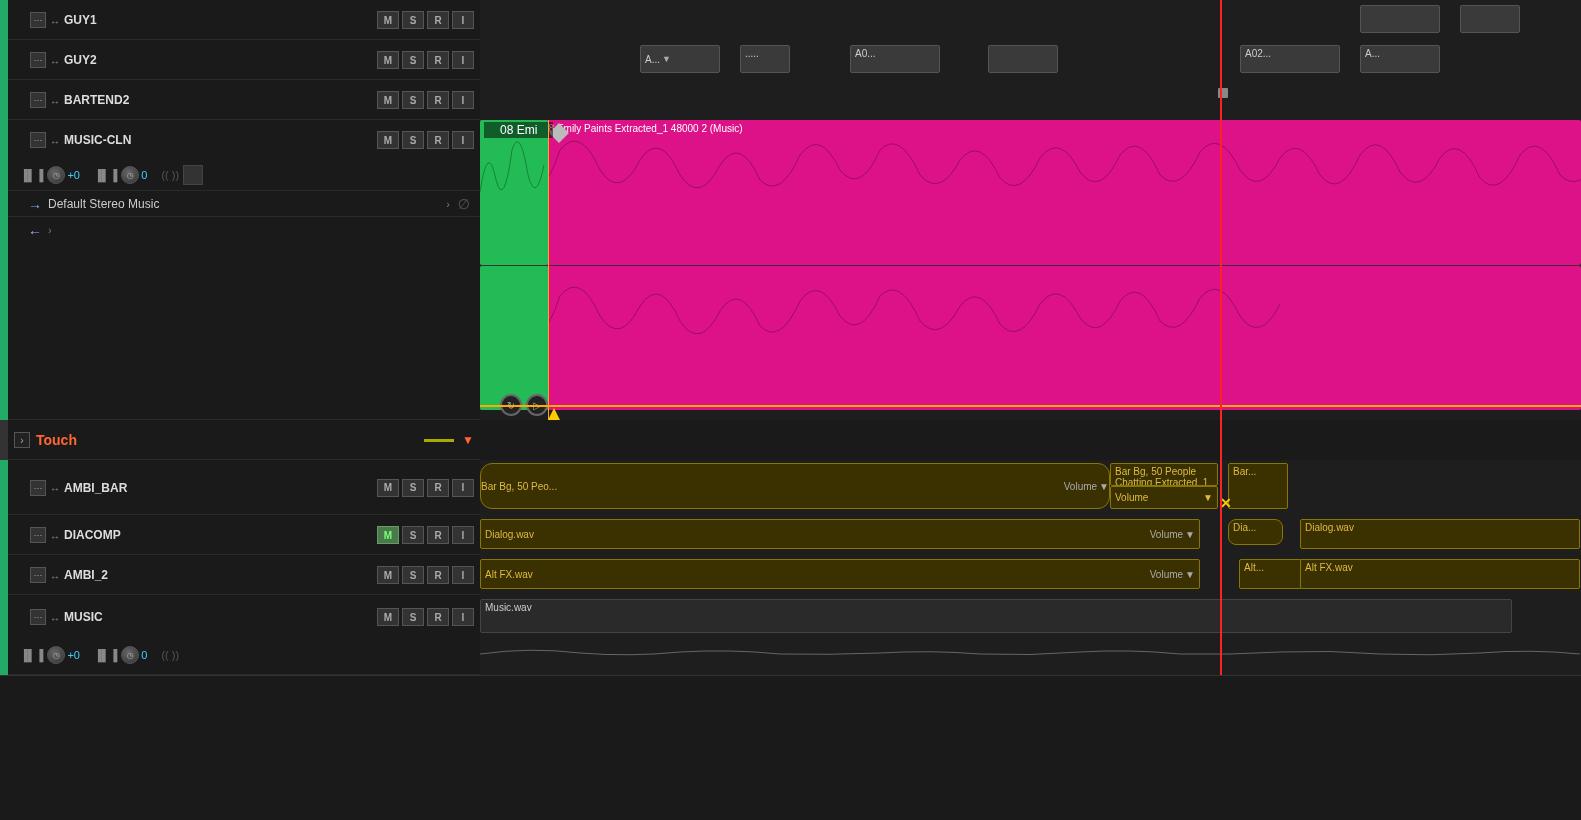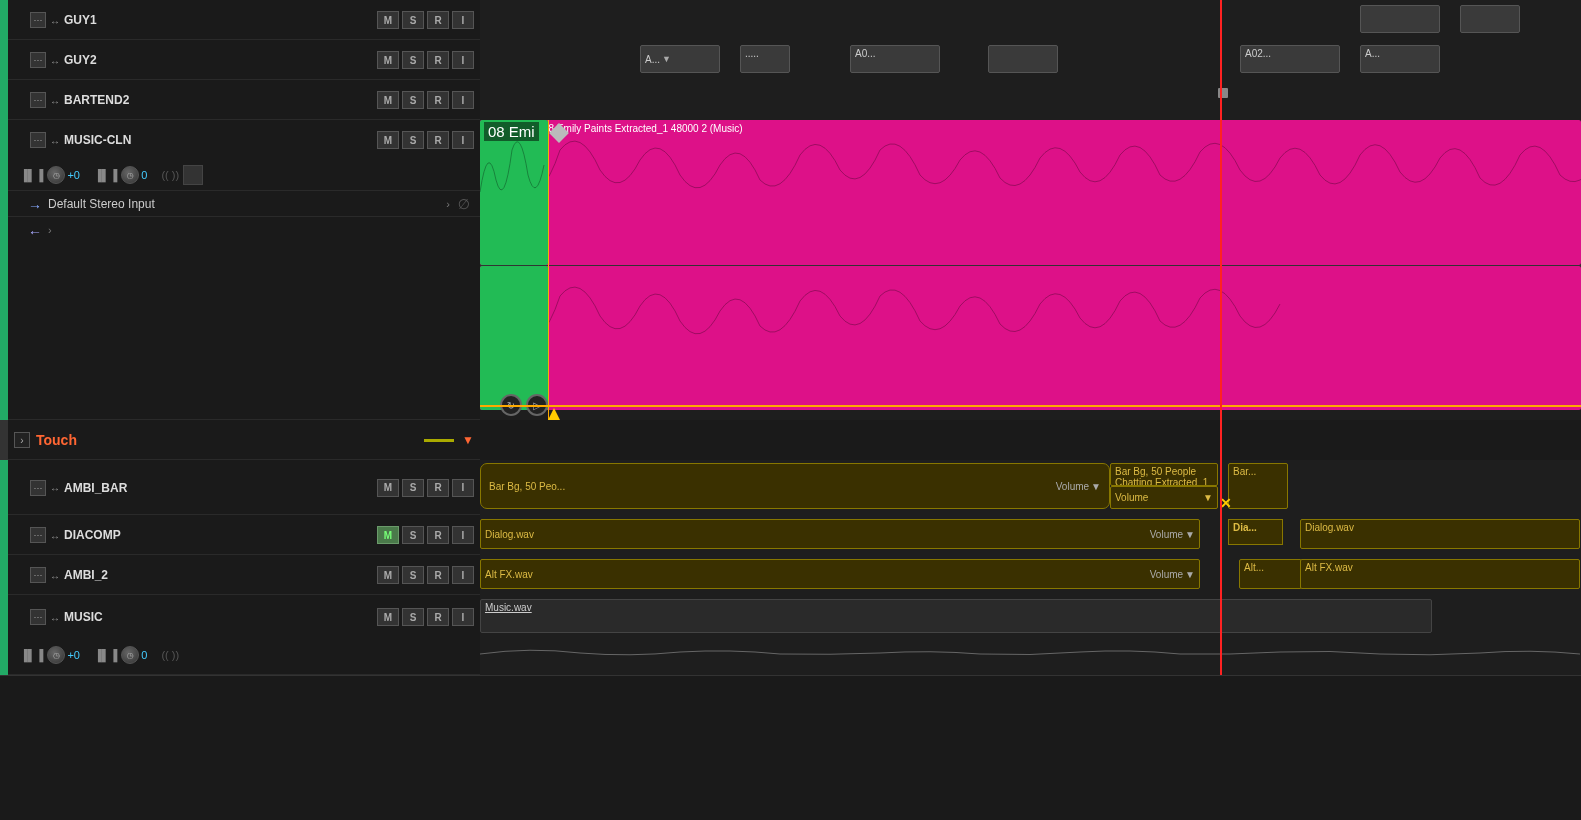--- a/index.html
+++ b/index.html
@@ -392,40 +392,40 @@
           <span class="gain-value">+0</span>
           <span class="meter-icon" style="margin-left:8px;">▐▌▐</span>
           <div class="gain-knob">◷</div>
           <span class="gain-value">0</span>
           <span style="margin-left:8px; color:#555; font-size:11px;">(( ))</span>
           <div style="width:20px; height:20px; background:#333; border:1px solid #444; margin-left:4px; cursor:pointer;"></div>
         </div>
 
         <div class="routing-row">
           <span class="routing-arrow">→</span>
-          <span class="routing-name">Default Stereo Input</span>
+          <span class="routing-name">Default Stereo Music</span>
           <span class="routing-expand">›</span>
           <span class="routing-null">∅</span>
         </div>
 
         <div class="routing-row">
           <span class="routing-arrow" style="color:#aaaaff;">←</span>
           <span class="routing-expand">›</span>
         </div>
 
         <div style="flex:1;"></div>
       </div>
 
       <div class="track-right" style="height:300px; position:relative; background:#1e1e1e;">
         <div class="playhead" style="left:740px;"></div>
 
         <div class="orange-cursor" style="left:68px;"></div>
 
         <div class="pink-wave-block" style="position:absolute; top:0; left:0; right:0; height:145px; border-radius:2px; overflow:hidden;">
-          <div class="clip-label" style="font-size:15px; color:#fff; background:rgba(0,0,0,0.5); padding:1px 4px;">
+          <div class="clip-label" style="font-size:12px; color:#fff; background:rgba(0,0,0,0.5); padding:1px 16px;">
             <span>08 Emi</span>
           </div>
           <div style="position:absolute; top:2px; left:60px; right:0; font-size:10px; color:#fff; padding:1px 3px; white-space:nowrap;">08 Emily Paints Extracted_1 48000 2 (Music)</div>
 
           <div style="position:absolute; top:6px; left:72px; width:14px; height:14px; background:#bbb; transform:rotate(45deg);"></div>
 
           <svg style="position:absolute; top:0; left:0; width:100%; height:100%; opacity:0.4;">
             <path d="M0,72 Q20,20 40,60 Q60,90 80,30 Q100,5 120,50 Q140,80 160,40 Q180,10 200,55 Q220,85 240,45 Q260,15 280,60 Q300,80 320,35 Q340,8 360,50 Q380,75 400,30 Q420,10 440,55 Q460,78 480,40 Q500,15 520,58 Q540,80 560,38 Q580,12 600,52 Q620,78 640,35 Q660,10 680,55 Q700,75 720,32 Q740,8 760,50 Q780,78 800,38 Q820,12 840,55 Q860,80 880,35 Q900,8 920,52 Q940,78 960,38 Q980,12 1000,58 Q1020,80 1040,35 Q1060,10 1080,55 Q1100,75 1120,35" stroke="rgba(0,0,0,0.7)" stroke-width="1" fill="none"></path>
           </svg>
         </div>
@@ -481,21 +481,21 @@
           <span class="track-name">AMBI_BAR</span>
           <div class="track-btn">M</div>
           <div class="track-btn">S</div>
           <div class="track-btn">R</div>
           <div class="track-btn">I</div>
         </div>
       </div>
       <div class="track-right" style="height:55px; background:#1e1e1e; position:relative;">
         <div class="playhead" style="left:740px;"></div>
 
-        <div style="position:absolute; top:3px; left:0; width:630px; height:46px; background:#3a3000; border:1px solid #887700; border-radius:7px; font-size:10px; color:#ddbb44; padding:2px 8px; overflow:hidden; display:flex; align-items:center; justify-content:space-between;">
+        <div style="position:absolute; top:3px; left:0; width:630px; height:46px; background:#3a3000; border:1px solid #887700; border-radius:12px; font-size:10px; color:#ddbb44; padding:2px 0; overflow:hidden; display:flex; align-items:center; justify-content:space-between;">
           <span>Bar Bg, 50 Peo...</span>
           <span style="color:#aaa; display:flex; align-items:center; gap:2px;">
             <span>Volume</span>
             <span>▼</span>
           </span>
         </div>
         <div style="position:absolute; top:3px; left:630px; width:108px; height:23px; background:#3a3000; border:1px solid #887700; border-radius:2px; font-size:10px; color:#ddbb44; padding:2px 4px; overflow:hidden;">
           <span>Bar Bg, 50 People Chatting Extracted_1 48000 2</span>
         </div>
         <div style="position:absolute; top:26px; left:630px; width:108px; height:23px; background:#3a3000; border:1px solid #887700; border-radius:2px; font-size:10px; color:#ddbb44; padding:2px 4px; overflow:hidden; display:flex; align-items:center; justify-content:space-between;">
@@ -525,21 +525,21 @@
       </div>
       <div class="track-right" style="height:40px; background:#1e1e1e; position:relative;">
         <div class="playhead" style="left:740px;"></div>
         <div style="position:absolute; top:4px; left:0; width:720px; height:30px; background:#3a3000; border:1px solid #887700; border-radius:2px; font-size:10px; color:#ddbb44; padding:2px 4px; overflow:hidden; display:flex; align-items:center; justify-content:space-between;">
           <span>Dialog.wav</span>
           <span style="color:#aaa; display:flex; align-items:center; gap:2px;">
             <span>Volume</span>
             <span>▼</span>
           </span>
         </div>
-        <div style="position:absolute; top:4px; left:748px; width:55px; height:26px; background:#3a3000; border:1px solid #887700; border-radius:0; font-size:10px; color:#ddbb44; padding:2px 4px; overflow:hidden;font-weight:bold;">
+        <div style="position:absolute; top:4px; left:748px; width:55px; height:26px; background:#3a3000; border:1px solid #887700; border-radius:8px; font-size:10px; color:#ddbb44; padding:2px 4px; overflow:hidden;">
           <span>Dia...</span>
         </div>
         <div style="position:absolute; top:4px; left:820px; width:280px; height:30px; background:#3a3000; border:1px solid #887700; border-radius:2px; font-size:10px; color:#ddbb44; padding:2px 4px; overflow:hidden;">
           <span>Dialog.wav</span>
         </div>
       </div>
     </div>
 
     <div class="track-row" style="height:40px;">
       <div class="track-left" style="width:480px; min-width:480px; height:40px;">
@@ -593,21 +593,21 @@
           <span class="meter-icon" style="margin-left:8px;">▐▌▐</span>
           <div class="gain-knob">◷</div>
           <span class="gain-value">0</span>
           <span style="margin-left:8px; color:#555; font-size:11px;">(( ))</span>
         </div>
       </div>
 
       <div class="track-right" style="height:80px; background:#1e1e1e; position:relative;">
         <div class="playhead" style="left:740px;"></div>
 
-        <div style="position:absolute; top:4px; left:0; width:952px; height:34px; background:#2a2a2a; border:1px solid #444; border-radius:2px; font-size:10px; color:#ccc; padding:2px 4px; overflow:hidden;text-decoration:underline;">
+        <div style="position:absolute; top:4px; left:0; width:1032px; height:34px; background:#2a2a2a; border:1px solid #444; border-radius:2px; font-size:10px; color:#ccc; padding:2px 4px; overflow:hidden;">
           <span>Music.wav</span>
         </div>
 
         <div style="position:absolute; top:44px; left:0; width:1100px; height:30px; background:#1e1e1e; overflow:hidden;">
           <svg style="width:100%; height:100%;">
             <path d="M0,15 Q50,8 100,14 Q150,18 200,13 Q250,10 300,15 Q350,16 400,14 Q450,11 500,15 Q550,17 600,13 Q650,10 700,15 Q750,16 800,13 Q850,11 900,15 Q950,17 1000,14 Q1050,10 1100,15" stroke="#666" stroke-width="1" fill="none"></path>
           </svg>
         </div>
       </div>
     </div>

